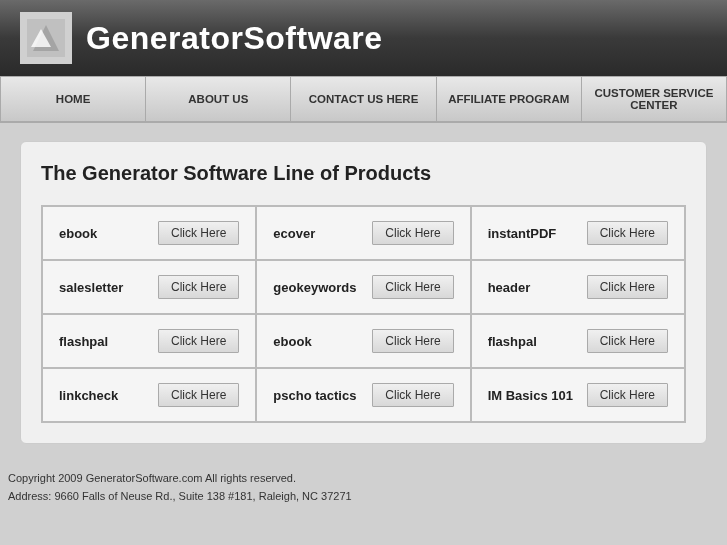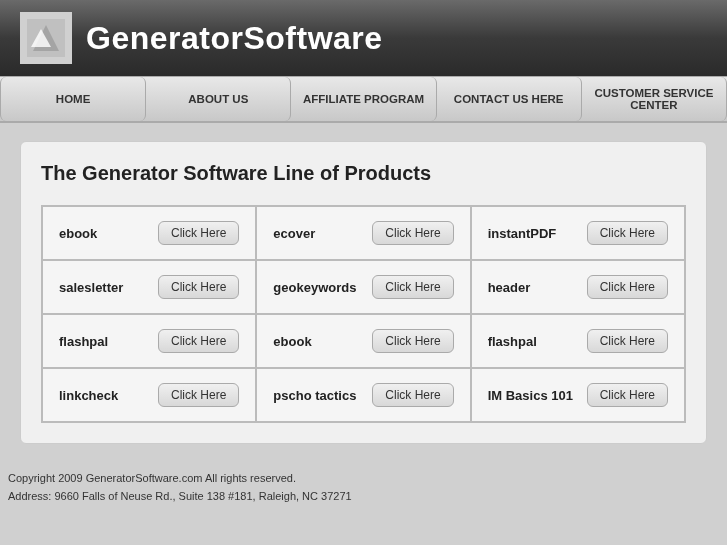--- a/index.html
+++ b/index.html
@@ -52,21 +52,20 @@
       padding: 10px 8px;
       font-size: 11.5px;
       font-weight: bold;
       color: #333;
       border-right: 1px solid #aaa;
       cursor: pointer;
       display: flex;
       align-items: center;
       justify-content: center;
       text-transform: uppercase;
-      border-radius: 6px;
     }
     .nav-item:first-child { border-left: 1px solid #aaa; }
 
     
     #main {
       margin: 18px 20px;
       background: #f0f0f0;
       border: 1px solid #ccc;
       border-radius: 6px;
       padding: 20px;
@@ -100,21 +99,21 @@
 
     .product-name {
       font-size: 13px;
       font-weight: bold;
       color: #222;
     }
 
     .click-here-btn {
       background: linear-gradient(180deg, #f0f0f0 0%, #d8d8d8 100%);
       border: 1px solid #aaa;
-      border-radius: 6px;
+      border-radius: 1px;
       padding: 4px 12px;
       font-size: 12px;
       color: #333;
       cursor: pointer;
       white-space: nowrap;
       flex-shrink: 0;
     }
 
     
     #footer {
@@ -135,22 +134,22 @@
       <polygon points="6,32 19,6 32,32" fill="#888" opacity="0.5"></polygon>
       <polygon points="4,28 14,10 24,28" fill="white" opacity="0.8"></polygon>
     </svg>
   </div>
   <span id="logo-text">GeneratorSoftware</span>
 </div>
 
 <div id="nav">
   <div class="nav-item">HOME</div>
   <div class="nav-item">ABOUT US</div>
+  <div class="nav-item">CONTACT US HERE</div>
   <div class="nav-item">AFFILIATE PROGRAM</div>
-  <div class="nav-item">CONTACT US HERE</div>
   <div class="nav-item">CUSTOMER SERVICE CENTER</div>
 </div>
 
 <div id="main">
   <div id="main-title">The Generator Software Line of Products</div>
 
   <div id="products-grid">
 
     <div class="product-cell">
       <span class="product-name">ebook</span>

